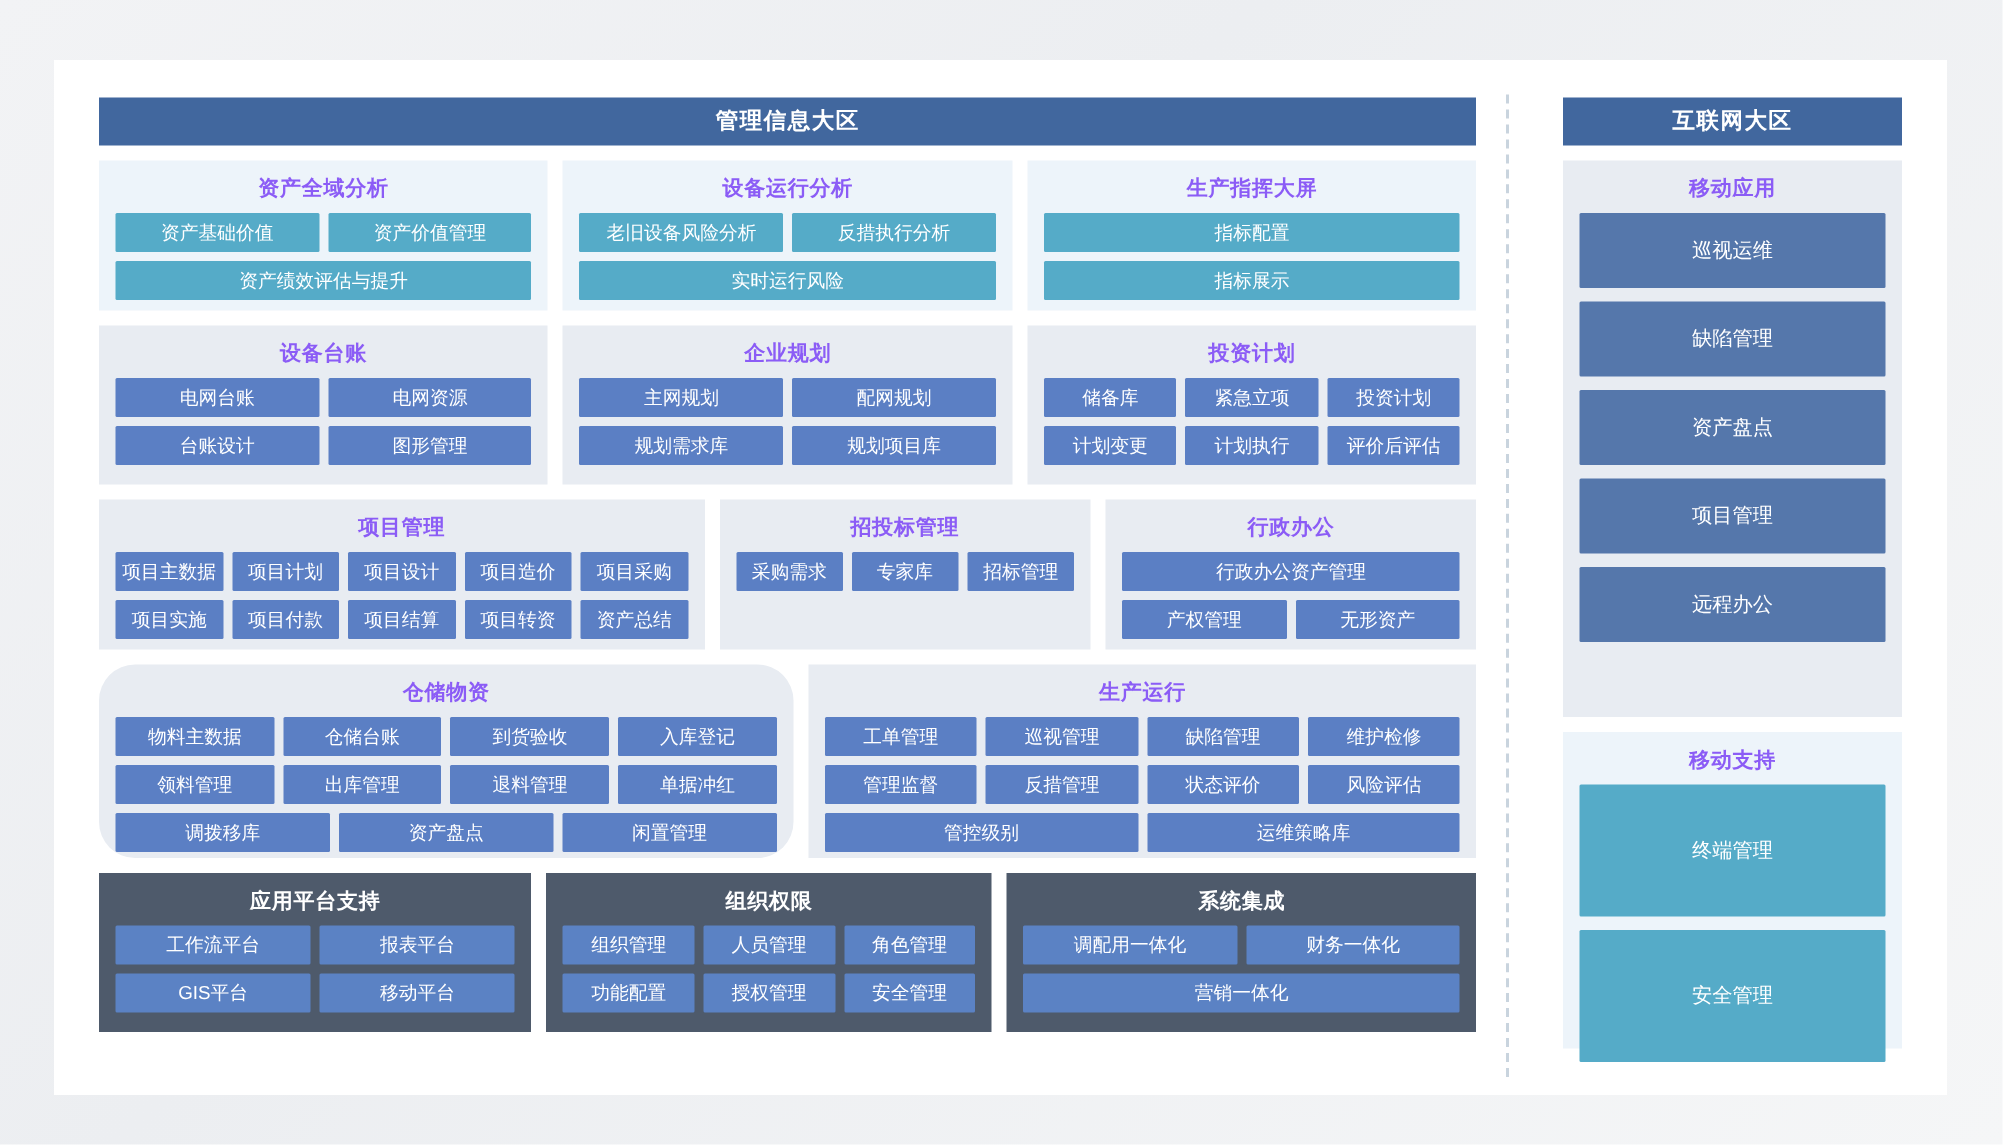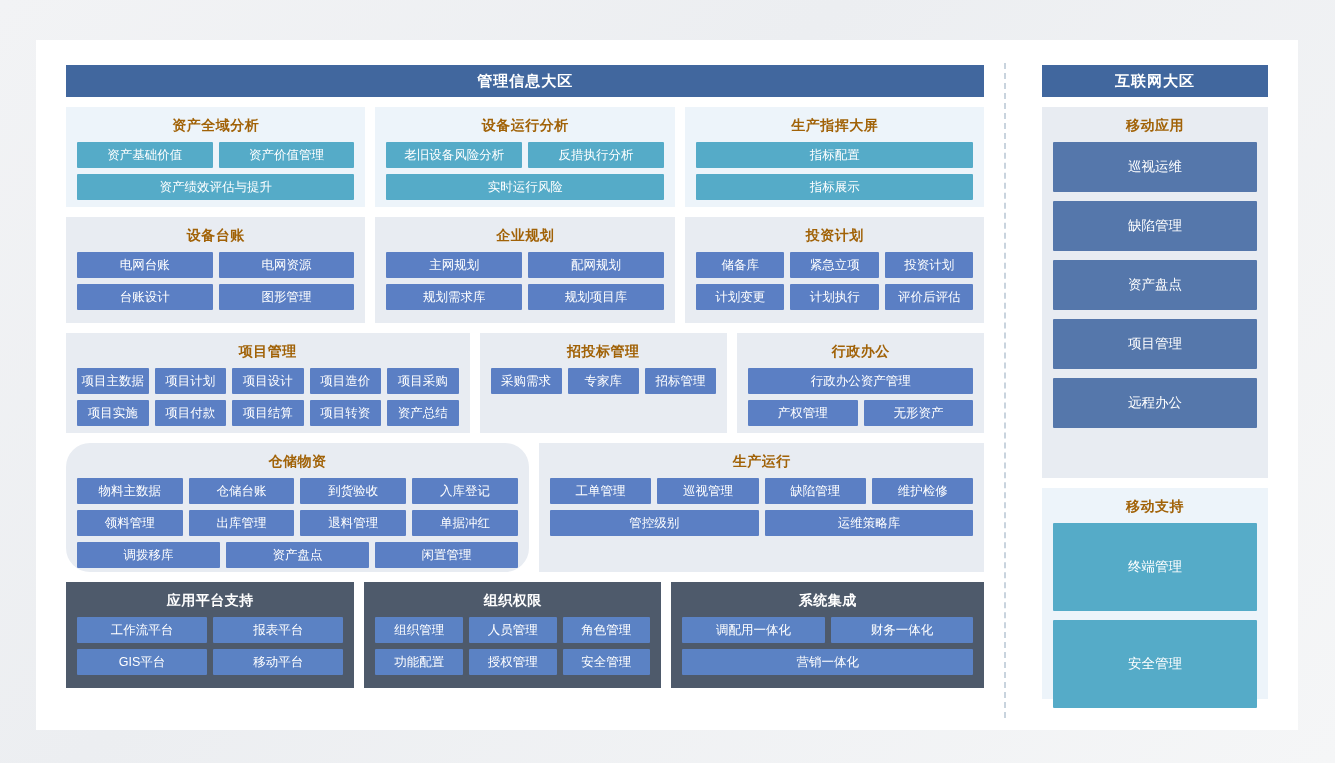--- a/index.html
+++ b/index.html
@@ -36,21 +36,21 @@
   .group{
     display:flex;flex-direction:column;
     padding:8px 11px 10px 11px;
     box-sizing:border-box;
   }
   .g-teal{background:#edf4fa;}
   .g-blue{background:#e8ecf2;}
   .g-dark{background:#4e5a6b;}
 
   .g-title{
-    text-align:center;font-weight:bold;font-size:14px;color:#a16207;
+    text-align:center;font-weight:bold;font-size:14px;color:#8b5cf6;
     margin:2px 0 7px 0;letter-spacing:.5px;
   }
   .g-dark .g-title{color:#ffffff;}
 
   .trow{display:flex;margin-bottom:6px;}
   .trow:last-child{margin-bottom:0;}
   .tile{
     flex:1;margin-right:6px;
     color:#ffffff;font-size:12.5px;text-align:center;
     line-height:26px;height:26px;
@@ -210,20 +210,26 @@
                   <div class="tile t-blue">闲置管理</div>
                 </div>
               </div>
               <div class="group g-blue" style="flex: 49 1 0px;">
                 <div class="g-title">生产运行</div>
                 <div class="trow">
                   <div class="tile t-blue">工单管理</div>
                   <div class="tile t-blue">巡视管理</div>
                   <div class="tile t-blue">缺陷管理</div>
                   <div class="tile t-blue">维护检修</div>
+                </div>
+                <div class="trow">
+                  <div class="tile t-blue">管理监督</div>
+                  <div class="tile t-blue">反措管理</div>
+                  <div class="tile t-blue">状态评价</div>
+                  <div class="tile t-blue">风险评估</div>
                 </div>
                 <div class="trow">
                   <div class="tile t-blue">管控级别</div>
                   <div class="tile t-blue">运维策略库</div>
                 </div>
               </div>
             </div>
             <div class="row" style="height: 106px;">
               <div class="group g-dark" style="flex: 32 1 0px;">
                 <div class="g-title">应用平台支持</div>

